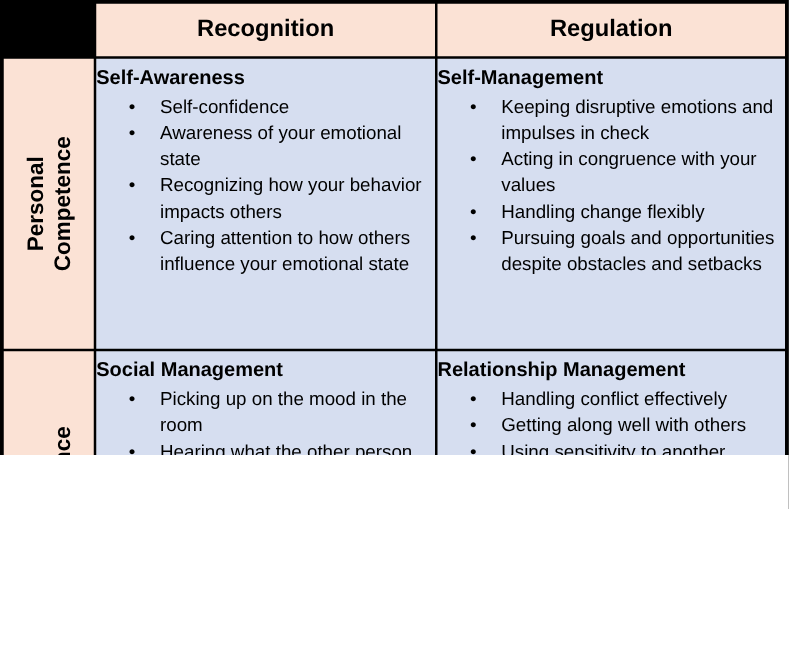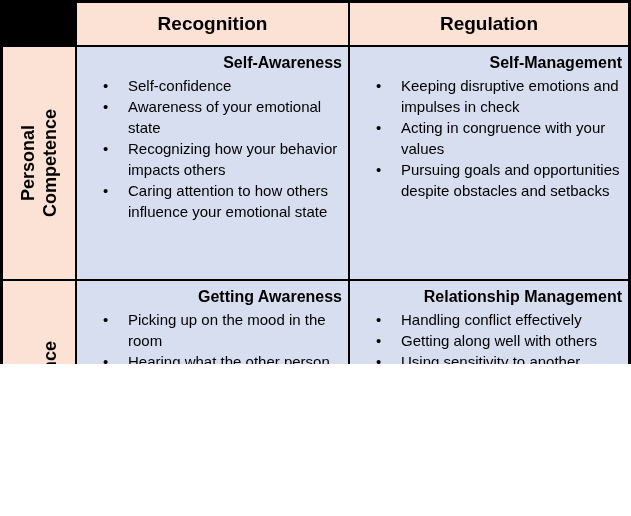--- a/index.html
+++ b/index.html
@@ -47,21 +47,21 @@
     line-height: 22px;
     white-space: nowrap;
     color: #000;
   }
   .quad {
     background: var(--quadrant-bg, #D6DEF0);
     padding: 5px 6px 4px 0;
     color: #000;
   }
   .q-title {
-    text-align: right;
+    text-align: left;
     font-weight: bold;
     font-size: 16px;
     line-height: 21px;
     margin: 0 0 2px 0;
   }
   .q-list {
     list-style: none;
     margin: 0;
     padding: 0;
   }
@@ -109,33 +109,34 @@
       <li>Recognizing how your behavior impacts others</li>
       <li>Caring attention to how others influence your emotional state</li>
     </ul>
   </div>
 
   <div class="cell quad">
     <div class="q-title">Self-Management</div>
     <ul class="q-list">
       <li>Keeping disruptive emotions and impulses in check</li>
       <li>Acting in congruence with your values</li>
+      <li>Handling change flexibly</li>
       <li>Pursuing goals and opportunities despite obstacles and setbacks</li>
     </ul>
   </div>
 
   <div class="cell rowhead">
     <div class="vert">
       <div>Social</div>
       <div>Competence</div>
     </div>
   </div>
 
   <div class="cell quad">
-    <div class="q-title">Getting Awareness</div>
+    <div class="q-title">Social Management</div>
     <ul class="q-list">
       <li>Picking up on the mood in the room</li>
       <li>Hearing what the other person is “really” saying</li>
     </ul>
   </div>
 
   <div class="cell quad">
     <div class="q-title">Relationship Management</div>
     <ul class="q-list">
       <li>Handling conflict effectively</li>

